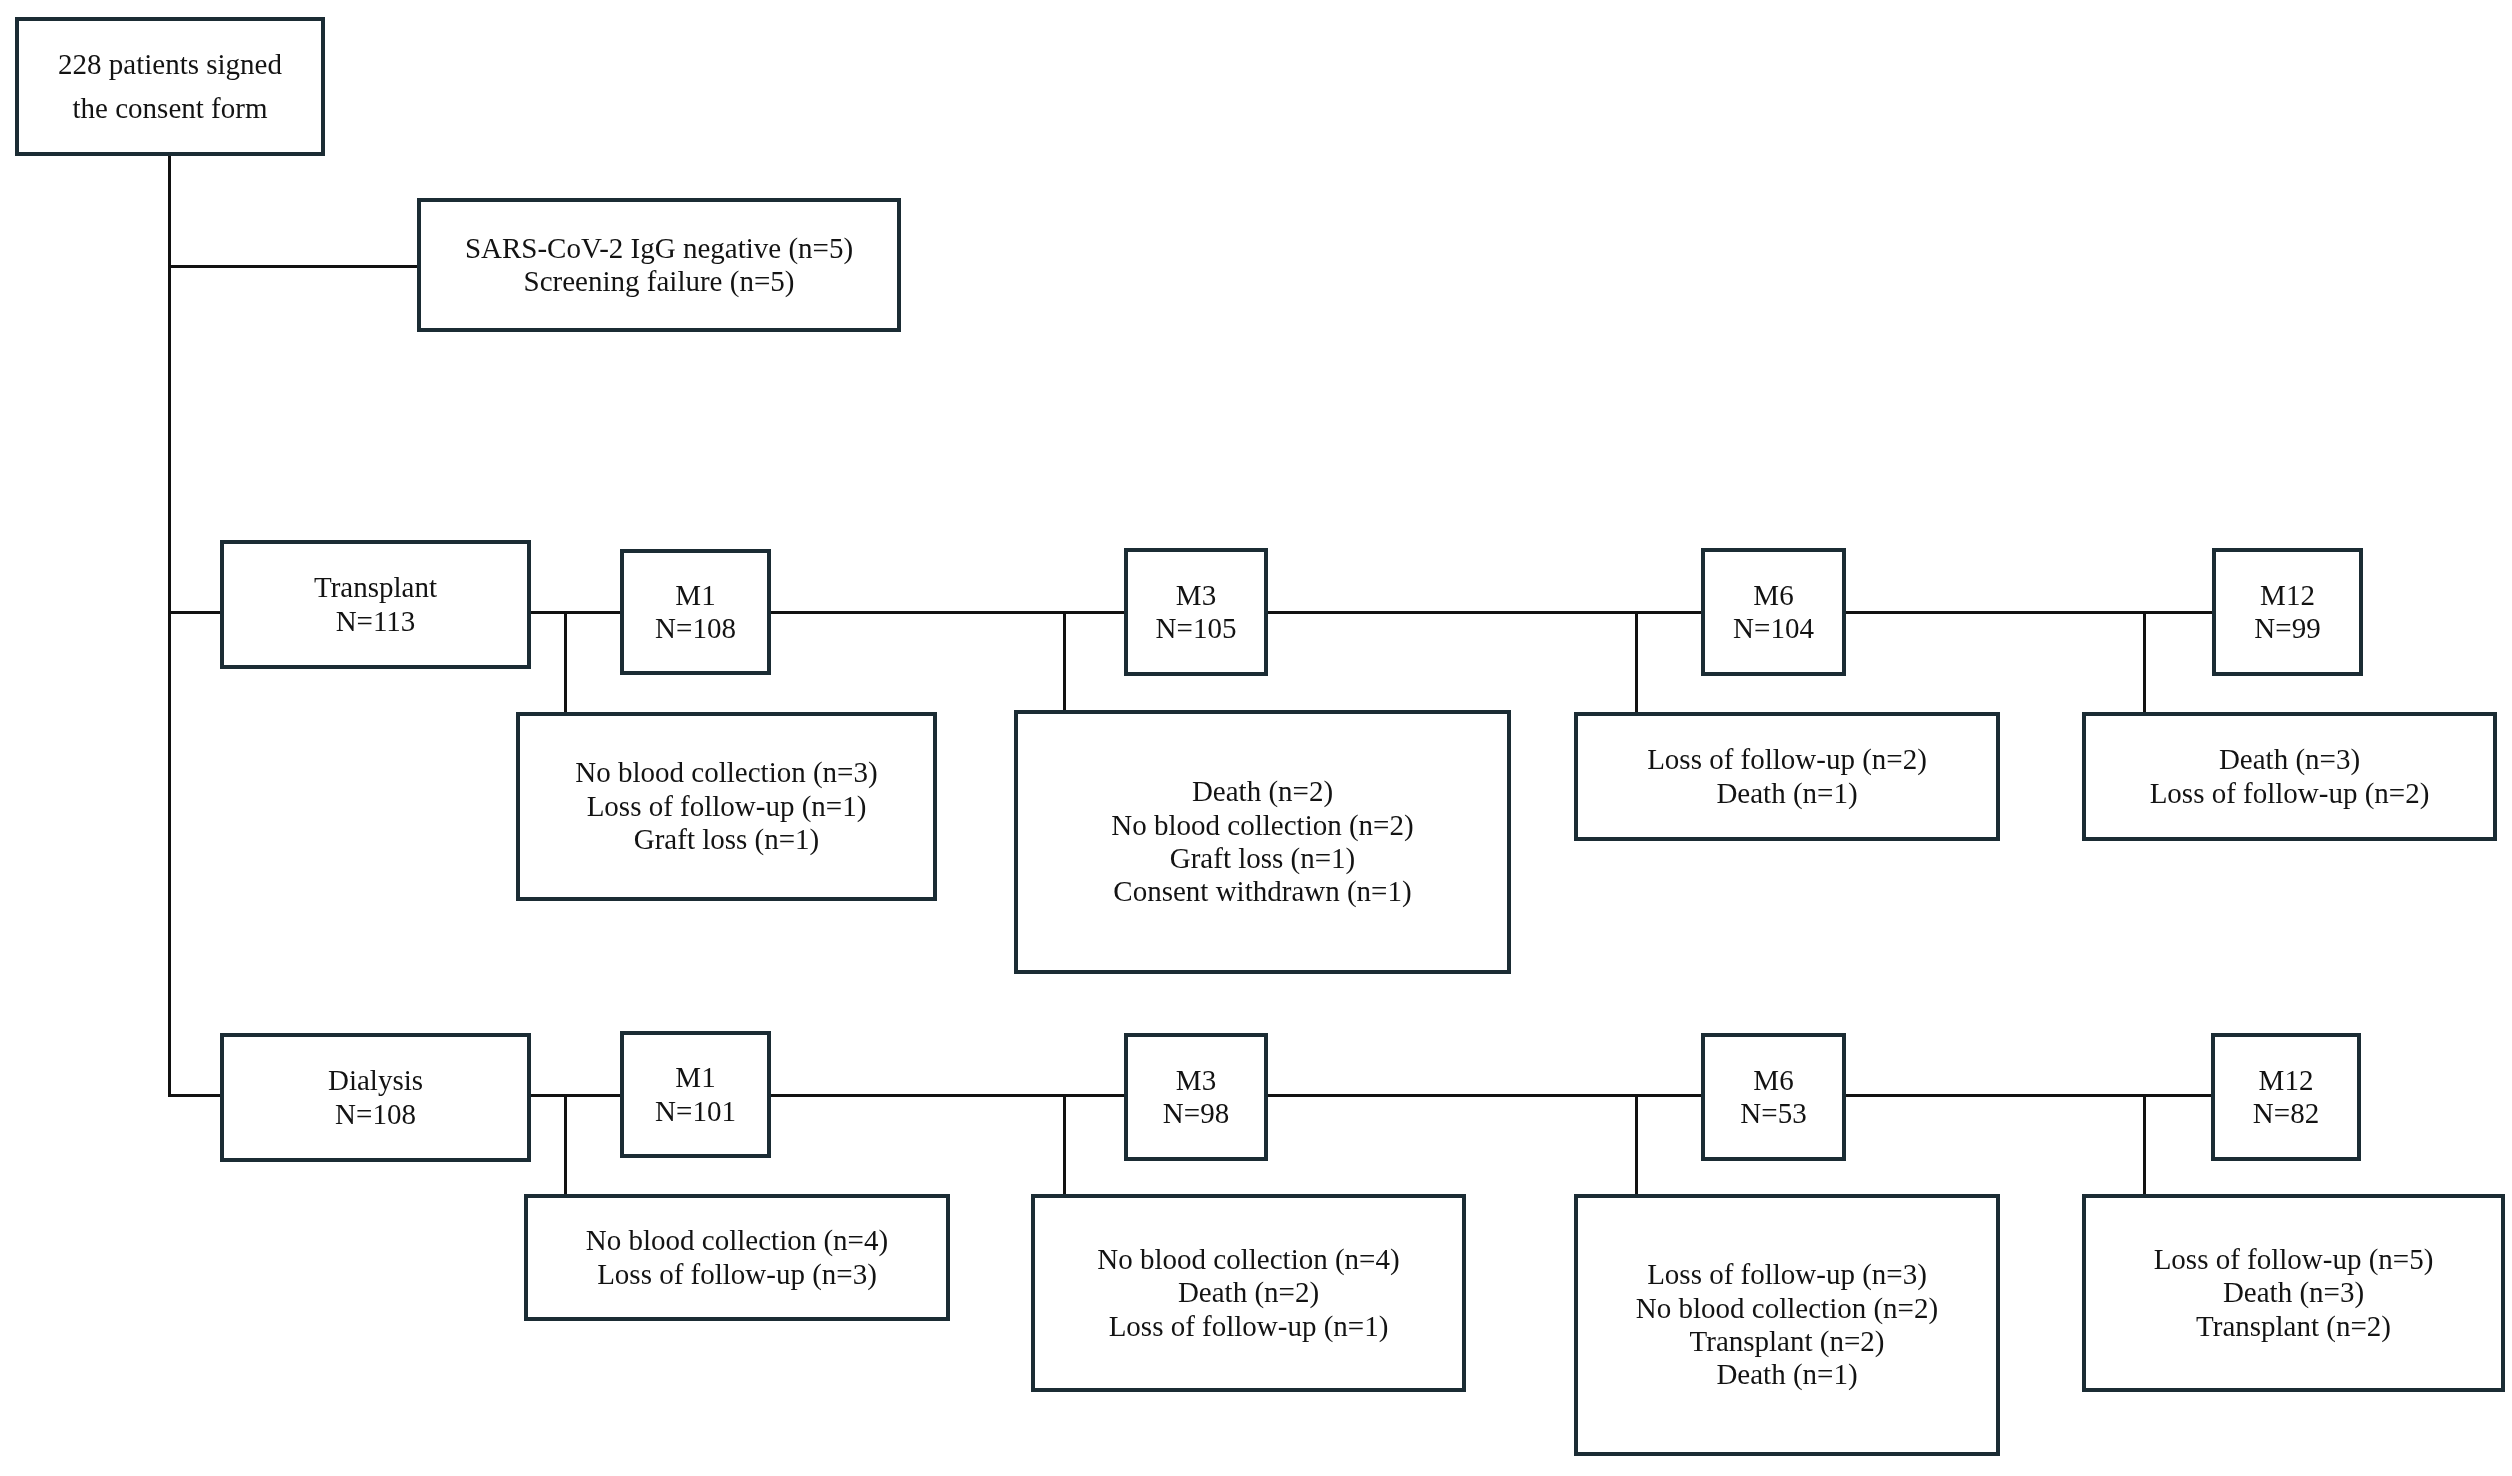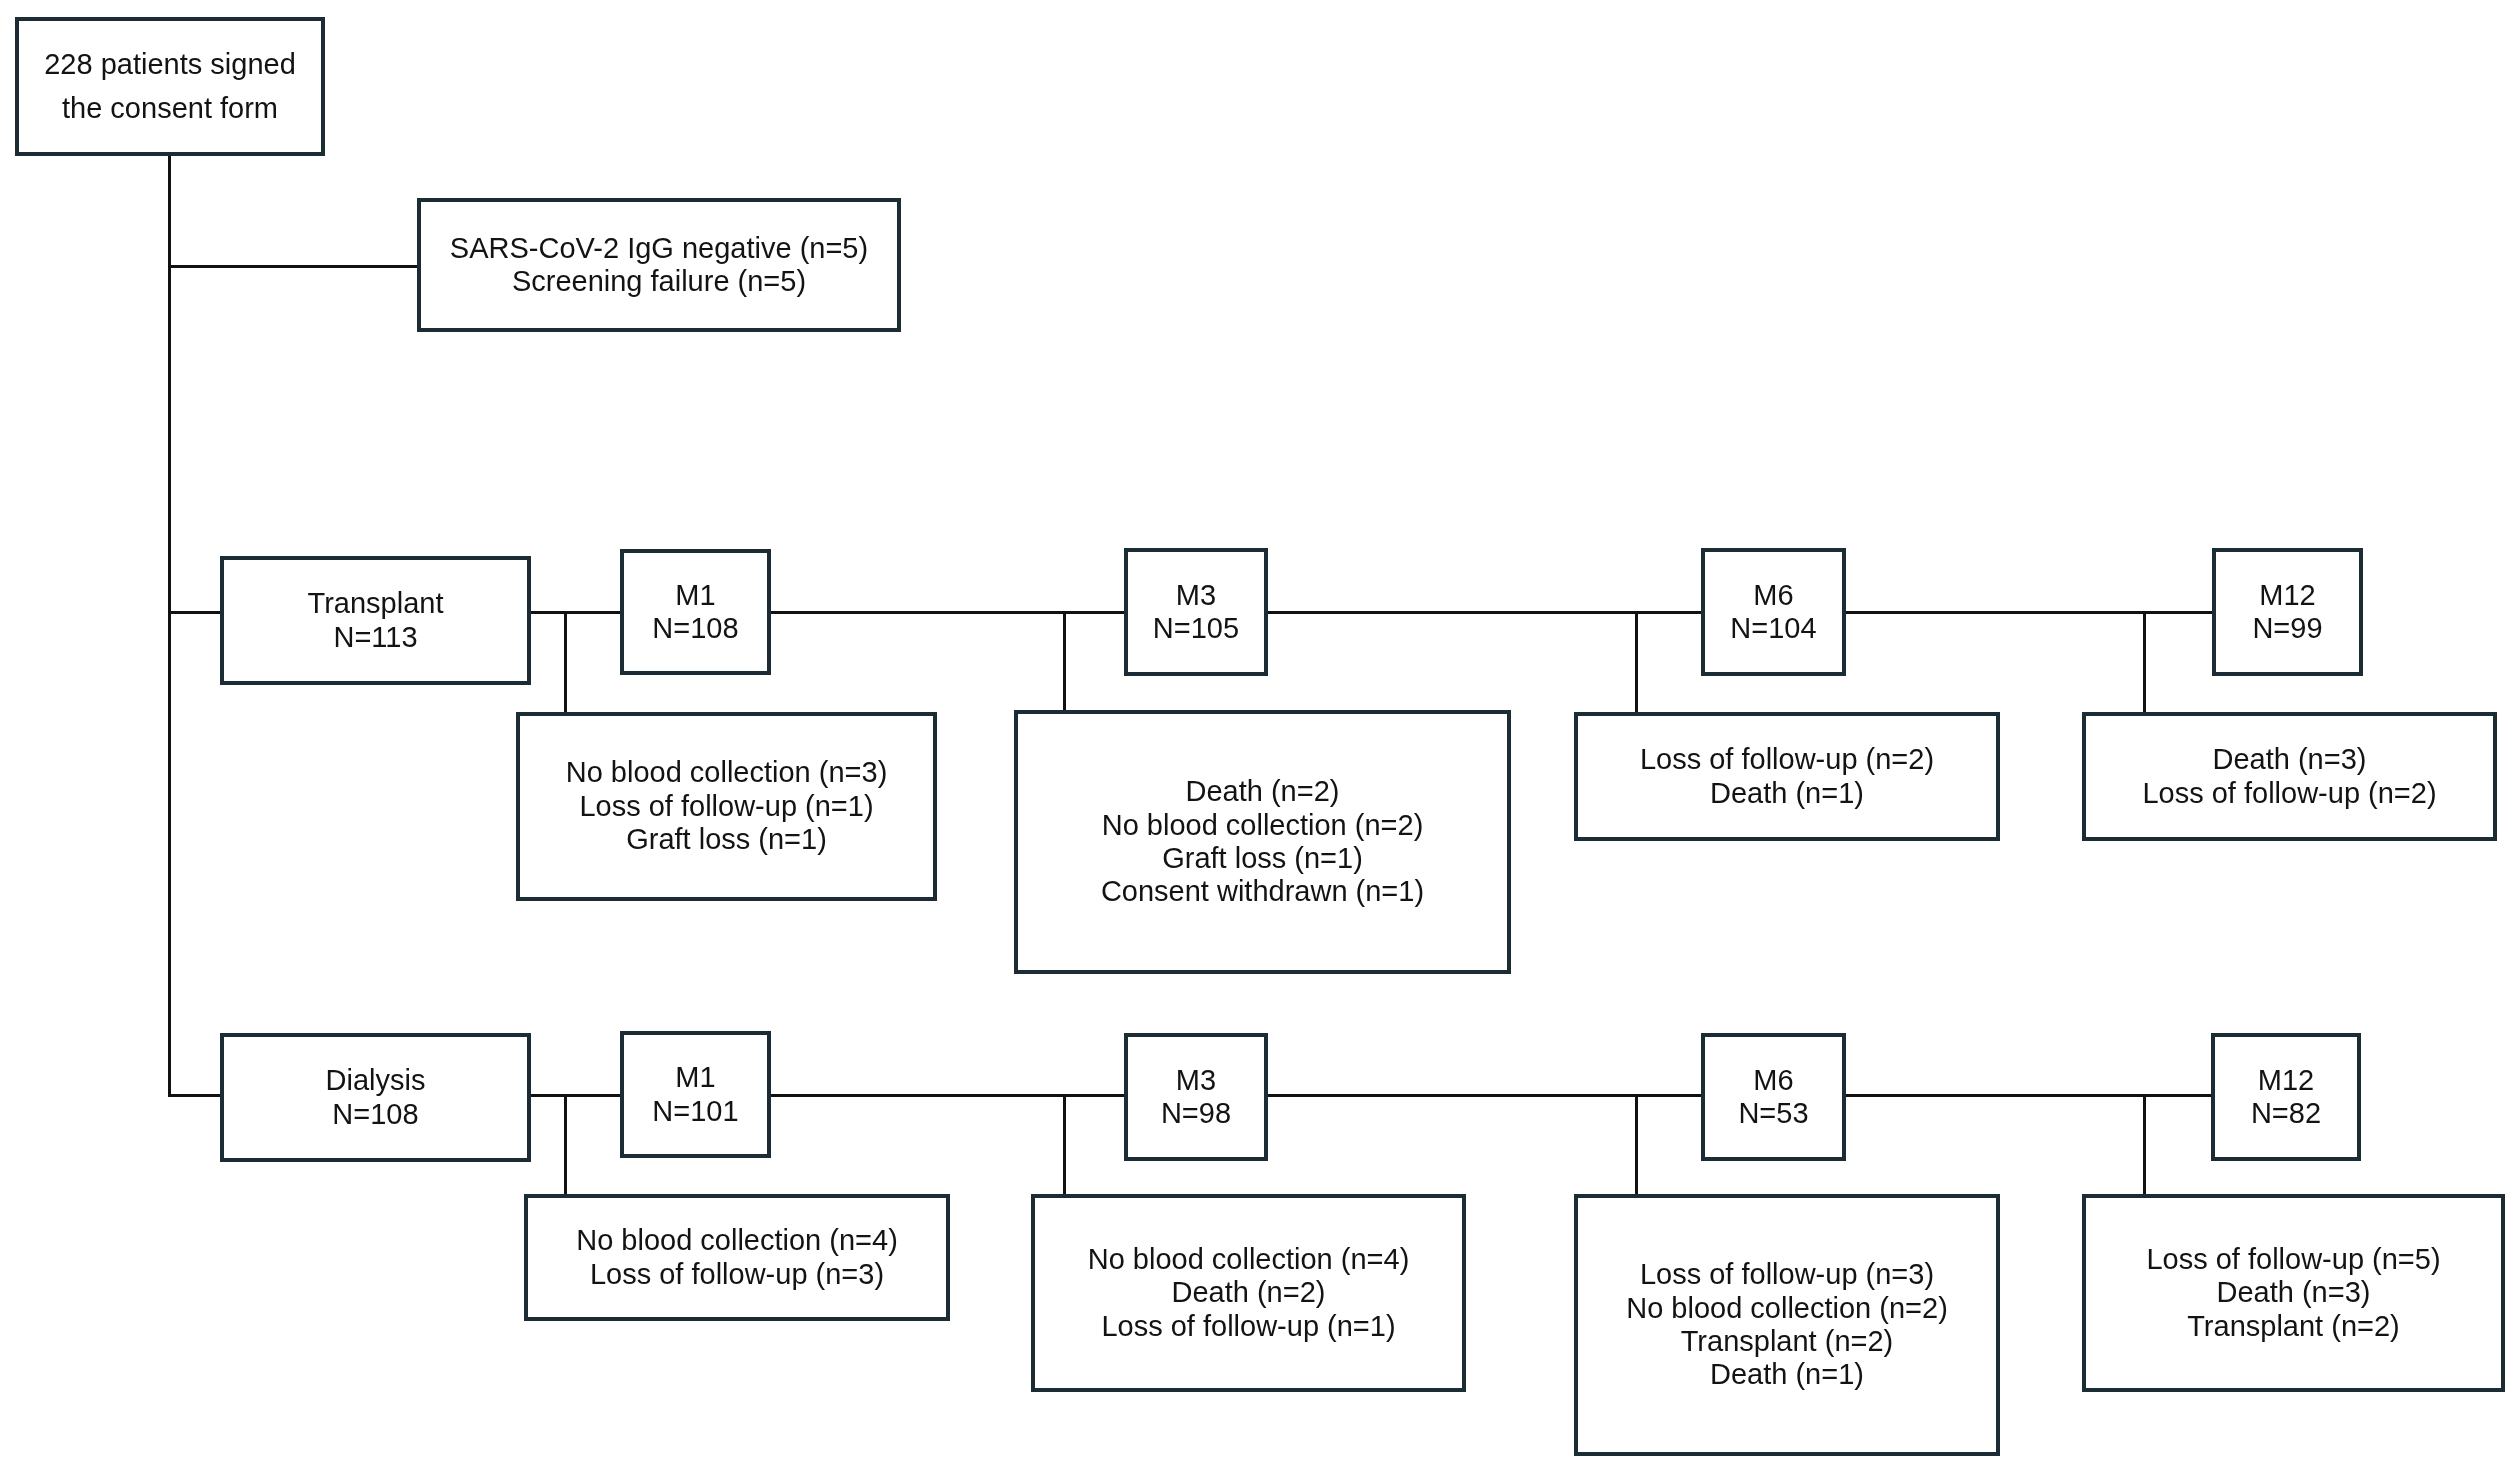--- a/index.html
+++ b/index.html
@@ -9,21 +9,21 @@
     --background:#ffffff;
   }
   html,body{margin:0;padding:0;background:var(--background);}
   body{
     width:2512px;height:1476px;
     font-family:"Liberation Sans", sans-serif;
     color:var(--text);
   }
   .canvas{
     position:relative;width:2512px;height:1476px;
-    background:var(--background);overflow:hidden;
+    background:var(--background);overflow:hidden;font-family:Liberation Serif, serif;
   }
   .box{
     position:absolute;box-sizing:border-box;
     background:var(--background);
     border:4.8px solid var(--box-border);
     display:flex;flex-direction:column;
     justify-content:center;align-items:center;
     text-align:center;
     font-size:29px;line-height:1.15;
     padding:4.1px 6.8px;
@@ -67,21 +67,21 @@
     <div class="ln">228 patients signed</div>
     <div class="ln">the consent form</div>
   </div>
 
   <div class="box" style="left:417px;top:198px;width:484px;height:134px">
     <div class="ln">SARS-CoV-2 IgG negative (n=5)</div>
     <div class="ln">Screening failure (n=5)</div>
   </div>
 
 
-  <div class="box" style="left:220px;top:556px;width:311px;height:129px">
+  <div class="box" style="left:220px;top:540px;width:311px;height:129px">
     <div class="ln">Transplant</div>
     <div class="ln">N=113</div>
   </div>
 
   <div class="box" style="left:620px;top:549px;width:151px;height:126px">
     <div class="ln">M1</div>
     <div class="ln">N=108</div>
   </div>
 
   <div class="box" style="left:1124px;top:548px;width:144px;height:128px">

